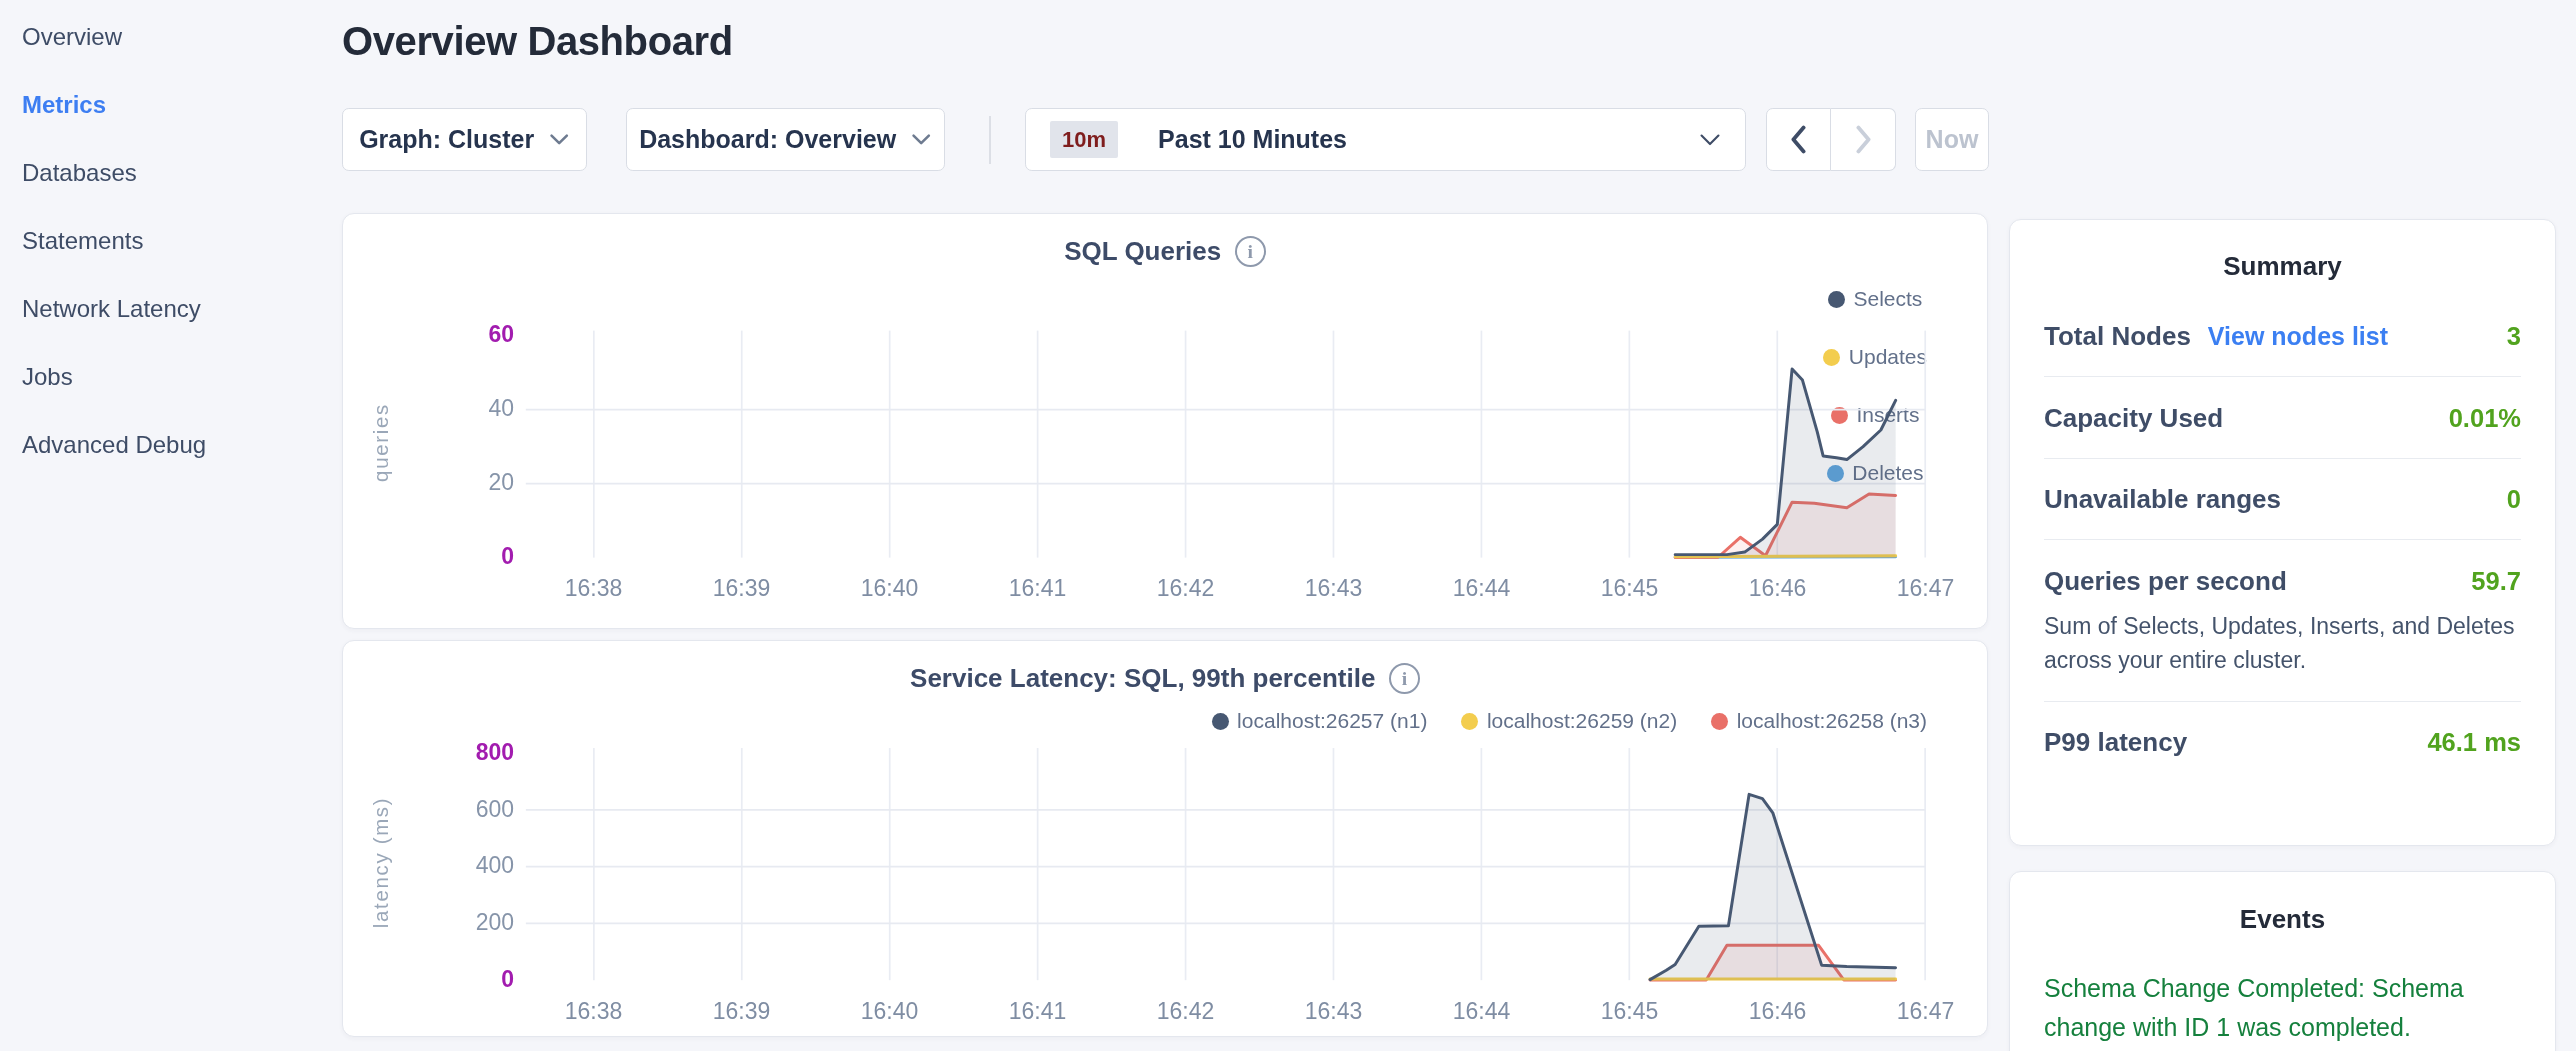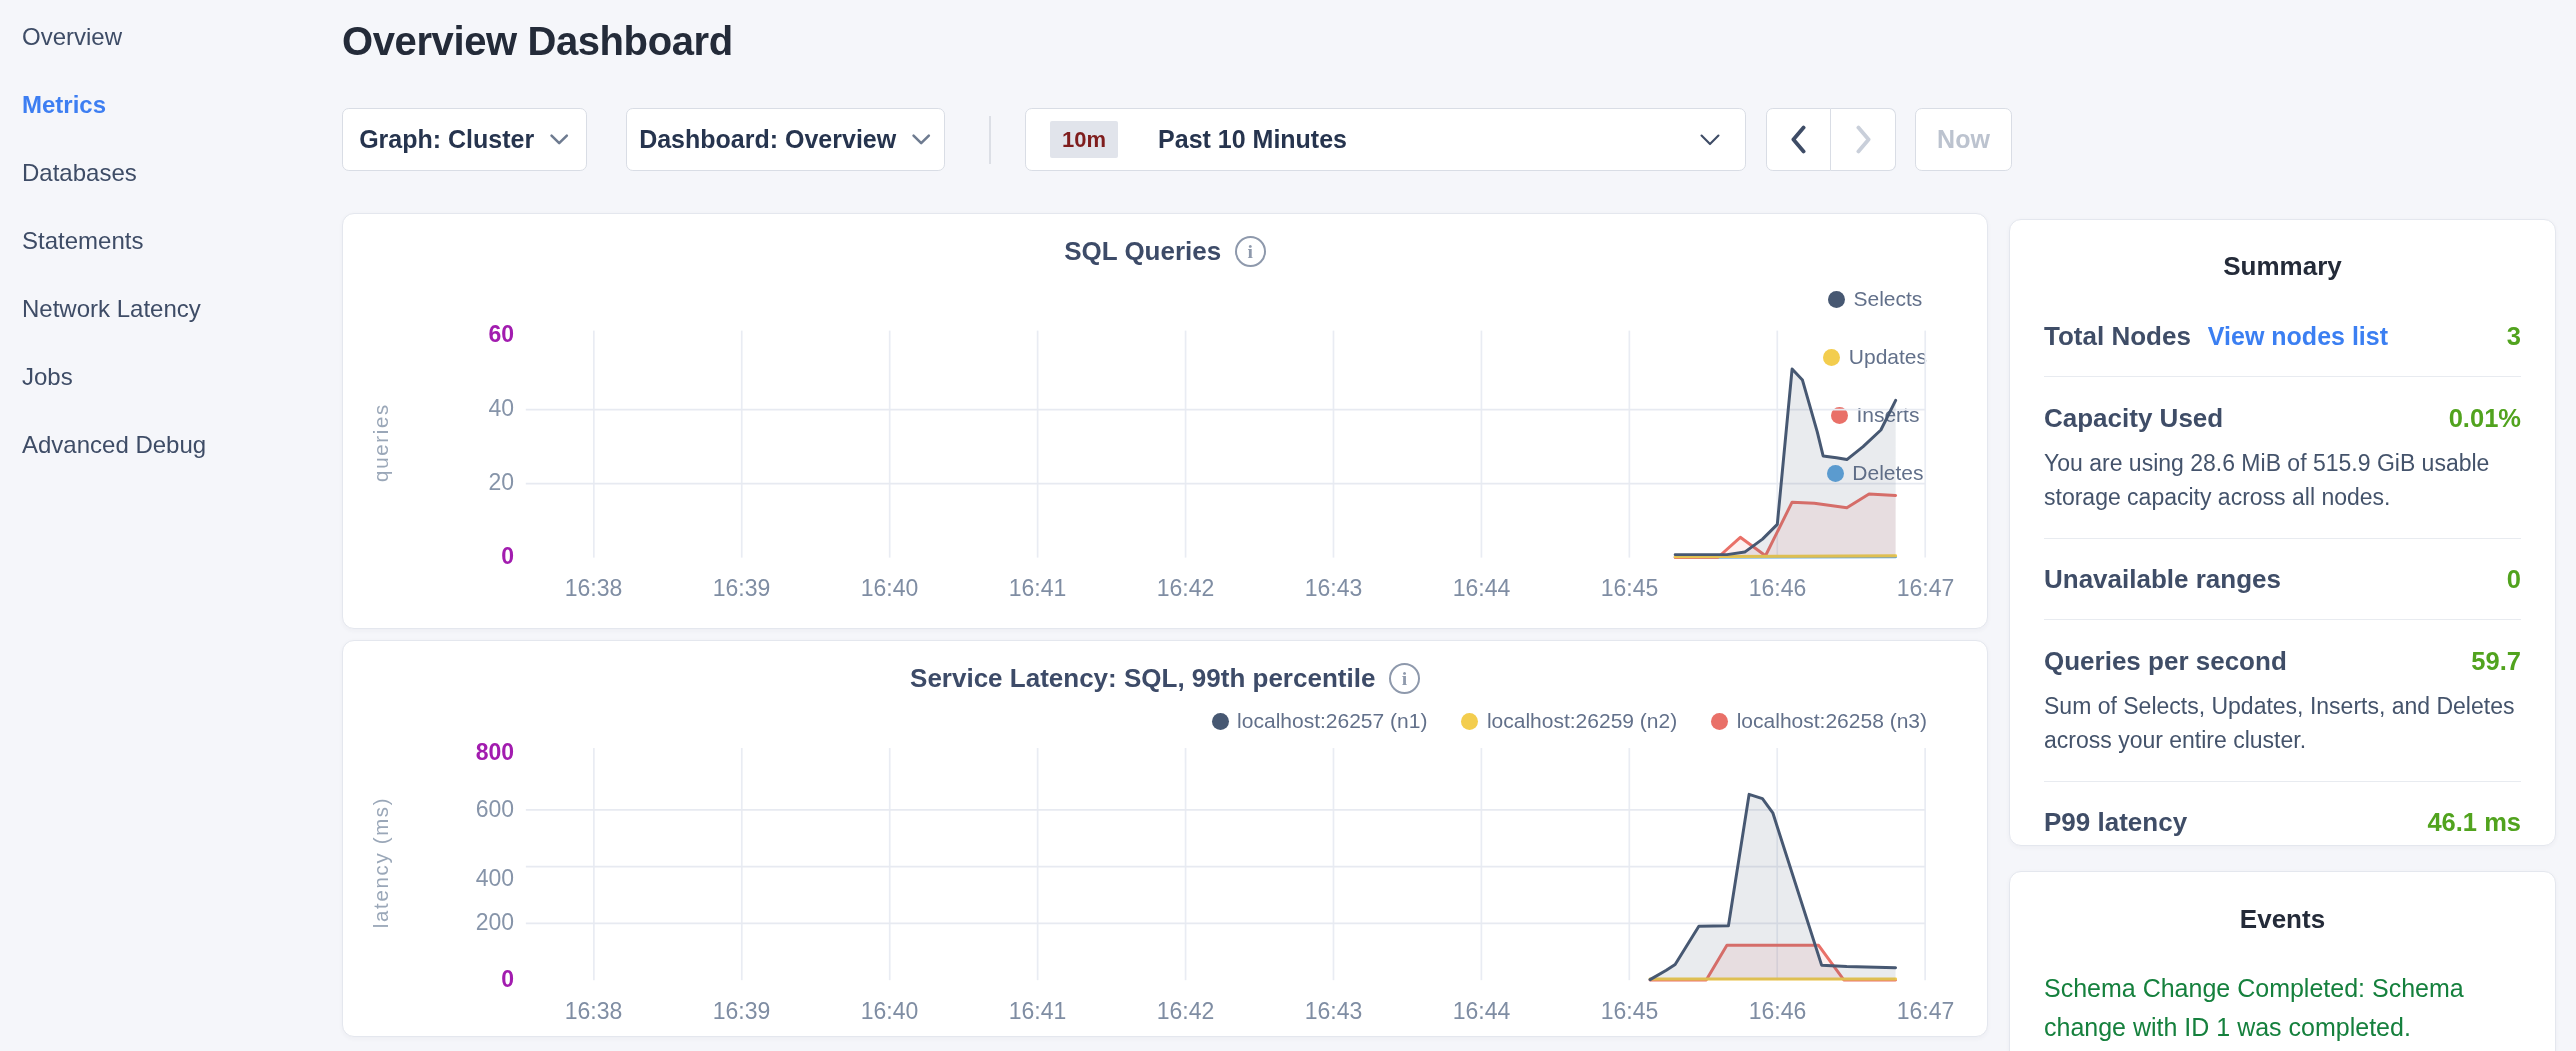--- a/index.html
+++ b/index.html
@@ -39,21 +39,21 @@
     color:#7f1d1d; margin-right:40px;
   }
   .time-chev { margin-left:auto; }
   .arrow-group { position:absolute; left:1424px; top:108px; width:131px; height:63px; display:flex; }
   .arrow-btn {
     width:65px; height:63px; background:#fff; border:1.7px solid #d9dde5;
     display:flex; align-items:center; justify-content:center; cursor:pointer;
   }
   .arrow-btn.prev { border-radius:6.8px 0 0 6.8px; }
   .arrow-btn.next { border-radius:0 6.8px 6.8px 0; border-left:none; cursor:default; }
-  .now-btn { left:1573px; width:97px; justify-content:center; color:#bcc3cf; cursor:default;text-align:right; }
+  .now-btn { left:1573px; width:74px; justify-content:center; color:#bcc3cf; cursor:default;text-align:right; }
 
   
   .chart-card {
     position:absolute; left:0; width:1646px; background:#fff;
     border:0.9px solid #e4e7ee; border-radius:12px;
     box-shadow:0 1.7px 4.3px rgba(40,50,70,0.04); overflow:hidden;
   }
   .chart-title-row {
     position:absolute; left:0; width:100%; display:flex; align-items:center; justify-content:center; gap:13.6px;
   }
@@ -247,21 +247,21 @@
           <line x1="215" x2="1861" y1="198.75" y2="198.75" stroke="#e7eaf1" stroke-width="2"></line>
           <path d="M1537.4 398.7 L1603.5 398.7 L1627.8 357.9 L1735.7 357.9 L1765.3 398.7 L1826.2 398.7 L 1826.2 399 L 1537.4 399 Z" fill="rgba(233,112,104,0.10)" stroke="none"></path>
           <path d="M1537.4 398.7 L1603.5 398.7 L1627.8 357.9 L1735.7 357.9 L1765.3 398.7 L1826.2 398.7" fill="none" stroke="#e97068" stroke-width="3.5" stroke-linejoin="round" stroke-linecap="round"></path>
           <path d="M1537.4 397.7 L1826.2 397.7 L 1826.2 399 L 1537.4 399 Z" fill="rgba(243,205,78,0.10)" stroke="none"></path>
           <path d="M1537.4 397.7 L1826.2 397.7" fill="none" stroke="#f3cd4e" stroke-width="3.5" stroke-linejoin="round" stroke-linecap="round"></path>
           <path d="M1537.4 398.3 L1556.5 387.3 L1566.9 380.6 L1594.8 335.6 L1629.6 334.9 L1653.9 180.4 L1669.6 185.4 L1681.8 202.1 L1739.2 381.3 L1768.8 383.0 L1826.2 384.3 L 1826.2 399 L 1537.4 399 Z" fill="rgba(71,88,114,0.12)" stroke="none"></path>
           <path d="M1537.4 398.3 L1556.5 387.3 L1566.9 380.6 L1594.8 335.6 L1629.6 334.9 L1653.9 180.4 L1669.6 185.4 L1681.8 202.1 L1739.2 381.3 L1768.8 383.0 L1826.2 384.3" fill="none" stroke="#475872" stroke-width="3.5" stroke-linejoin="round" stroke-linecap="round"></path>
         </svg>
         <div class="ytick edge" style="left: 43px; top: 325px;">0</div>
         <div class="ytick" style="left: 43px; top: 268px;">200</div>
-        <div class="ytick" style="left: 43px; top: 224px;">400</div>
+        <div class="ytick" style="left: 43px; top: 211px;">400</div>
         <div class="ytick" style="left: 43px; top: 155px;">600</div>
         <div class="ytick edge" style="left: 43px; top: 98px;">800</div>
         <div class="xtick" style="left: 191px; top: 357px;">16:38</div>
         <div class="xtick" style="left: 339px; top: 357px;">16:39</div>
         <div class="xtick" style="left: 487px; top: 357px;">16:40</div>
         <div class="xtick" style="left: 635px; top: 357px;">16:41</div>
         <div class="xtick" style="left: 783px; top: 357px;">16:42</div>
         <div class="xtick" style="left: 931px; top: 357px;">16:43</div>
         <div class="xtick" style="left: 1079px; top: 357px;">16:44</div>
         <div class="xtick" style="left: 1227px; top: 357px;">16:45</div>
@@ -280,21 +280,20 @@
               <span class="summary-row-label">Total Nodes</span>
               <a class="summary-row-link">View nodes list</a>
               <span class="summary-row-value">3</span>
             </div>
           </div>
           <div class="summary-row">
             <div class="summary-row-head">
               <span class="summary-row-label">Capacity Used</span>
               <span class="summary-row-value">0.01%</span>
             </div>
-            <div class="summary-row-desc">You are using 28.6 MiB of 515.9 GiB usable storage capacity across all nodes.</div>
           </div>
           <div class="summary-row">
             <div class="summary-row-head">
               <span class="summary-row-label">Unavailable ranges</span>
               <span class="summary-row-value">0</span>
             </div>
           </div>
           <div class="summary-row">
             <div class="summary-row-head">
               <span class="summary-row-label">Queries per second</span>

